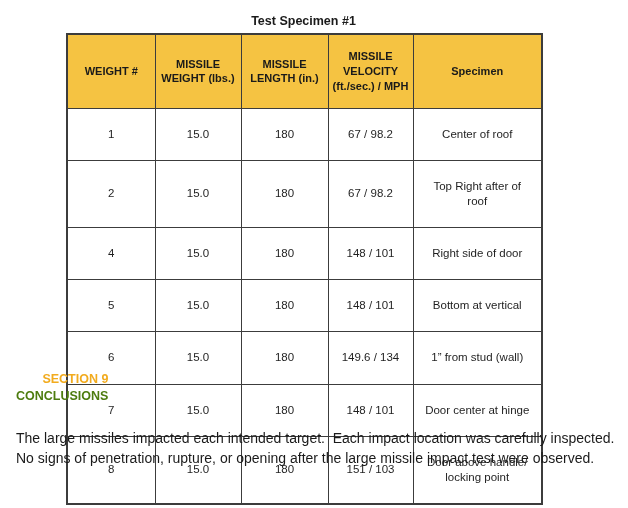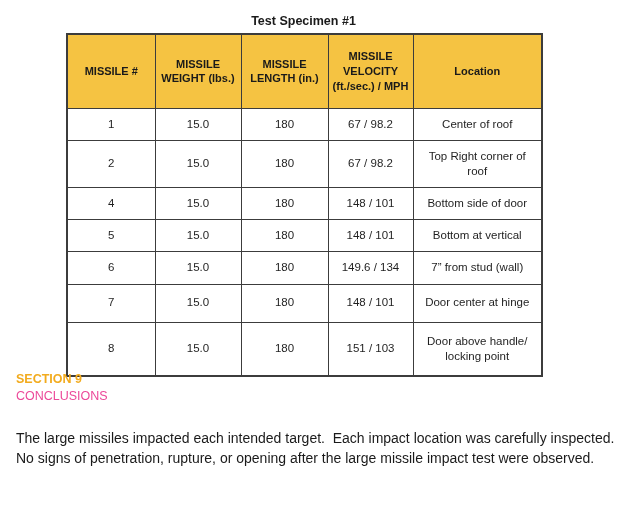--- a/index.html
+++ b/index.html
@@ -44,21 +44,21 @@
   table.spec col.c4{width:129px;}
   table.spec th, table.spec td{
     border:1px solid var(--border);
     text-align:center;
     vertical-align:middle;
     font-size:11.5px;
     line-height:1.32;
     padding:1px 4px;
     overflow:hidden;
   }
-  table.spec td.loc{padding:8px 9px;}
+  table.spec td.loc{padding:18px 9px;}
   table.spec thead th{
     background:var(--header-fill);
     font-weight:bold;
     font-size:11px;
     height:74px;
     color:#1a1a1a;
   }
   tr.r-1line{height:21px;}
   tr.r-2line{height:36px;}
   tr.r-mid{height:20px;}
@@ -66,25 +66,26 @@
   tr.r-3line{height:54px;}
   .section-block{
     position:absolute;
     left:16px; top:371px;
   }
   .section-heading{
     font-size:12.5px;
     font-weight:bold;
     color:var(--section-gold);
     line-height:1.35;
+    text-align:right;
   }
   .conclusions-heading{
     font-size:12.5px;
-    font-weight:normal;
-    color:#ec4899;
+    font-weight:bold;
+    color:#4d7c0f;
     line-height:1.35;
   }
   .conclusions-paragraph{
     position:absolute;
     left:16px; top:428px;
     width:604px;
     font-size:14px;
     line-height:20px;
     color:#1a1a1a;
     white-space:pre-wrap;
@@ -101,62 +102,62 @@
     <table class="spec">
       <colgroup>
         <col class="c0">
           <col class="c1">
           <col class="c2">
           <col class="c3">
           <col class="c4">
       </colgroup>
       <thead>
         <tr>
-          <th>MISSILE #</th>
+          <th>WEIGHT #</th>
           <th>MISSILE WEIGHT (lbs.)</th>
           <th>MISSILE LENGTH (in.)</th>
           <th>MISSILE VELOCITY (ft./sec.) / MPH</th>
-          <th>Location</th>
+          <th>Specimen</th>
         </tr>
       </thead>
       <tbody>
         <tr class="r-1line">
           <td>1</td>
           <td>15.0</td>
           <td>180</td>
           <td>67 / 98.2</td>
           <td class="loc">Center of roof</td>
         </tr>
         <tr class="r-2line">
           <td>2</td>
           <td>15.0</td>
           <td>180</td>
           <td>67 / 98.2</td>
-          <td class="loc">Top Right corner of roof</td>
+          <td class="loc">Top Right after of roof</td>
         </tr>
         <tr class="r-mid">
           <td>4</td>
           <td>15.0</td>
           <td>180</td>
           <td>148 / 101</td>
-          <td class="loc">Bottom side of door</td>
+          <td class="loc">Right side of door</td>
         </tr>
         <tr class="r-mid">
           <td>5</td>
           <td>15.0</td>
           <td>180</td>
           <td>148 / 101</td>
           <td class="loc">Bottom at vertical</td>
         </tr>
         <tr class="r-mid">
           <td>6</td>
           <td>15.0</td>
           <td>180</td>
           <td>149.6 / 134</td>
-          <td class="loc">7” from stud (wall)</td>
+          <td class="loc">1” from stud (wall)</td>
         </tr>
         <tr class="r-2line-b">
           <td>7</td>
           <td>15.0</td>
           <td>180</td>
           <td>148 / 101</td>
           <td class="loc">Door center at hinge</td>
         </tr>
         <tr class="r-3line">
           <td>8</td>

